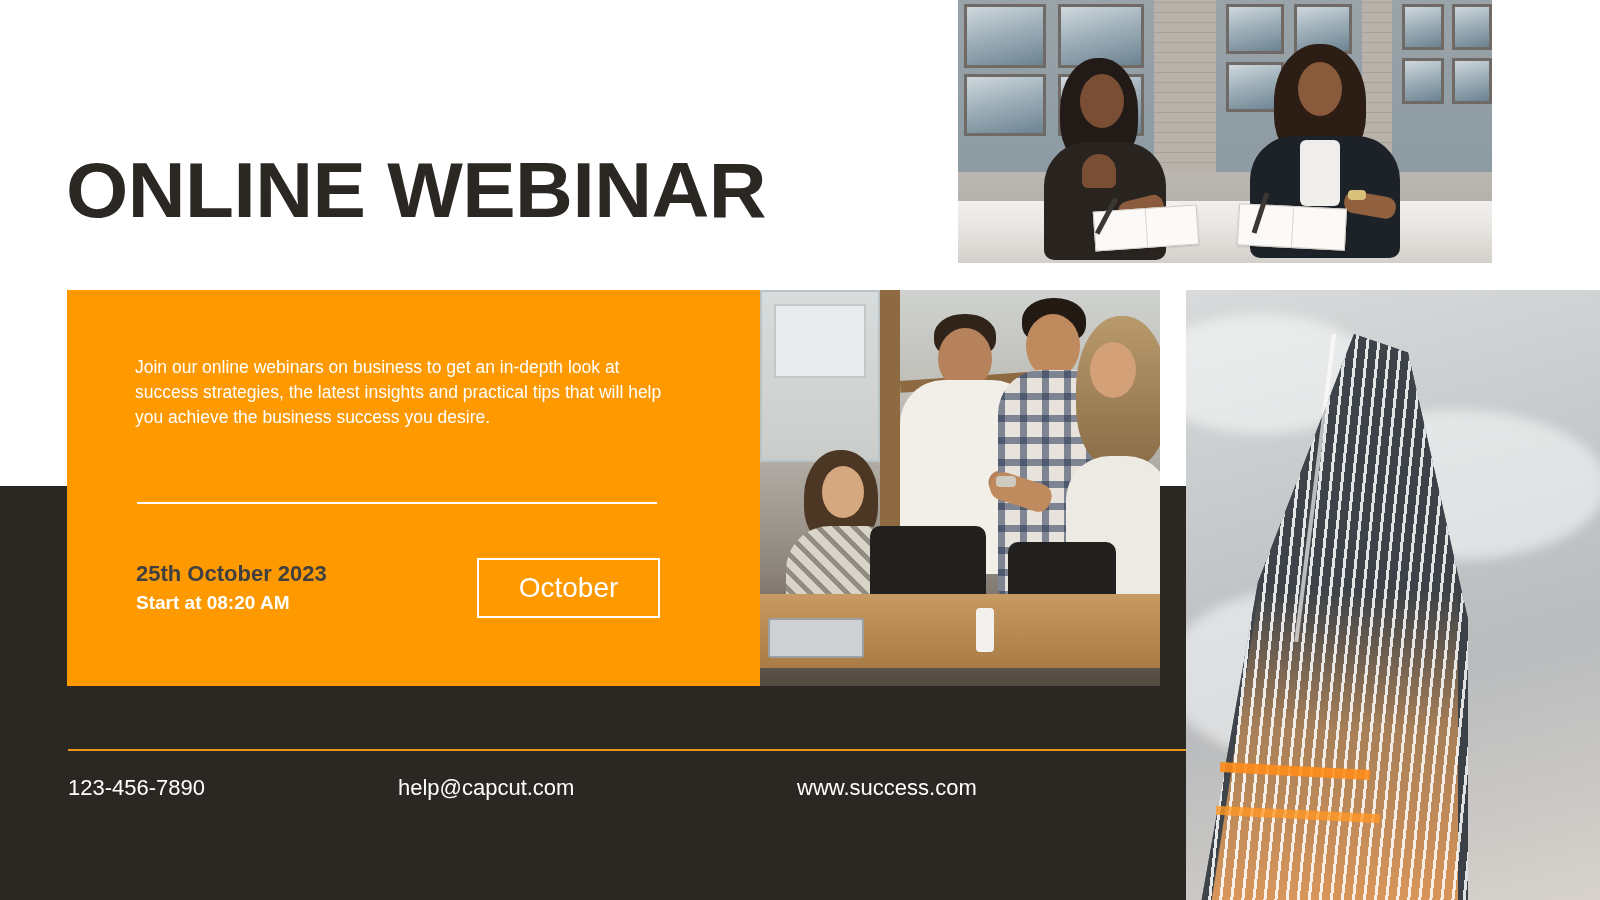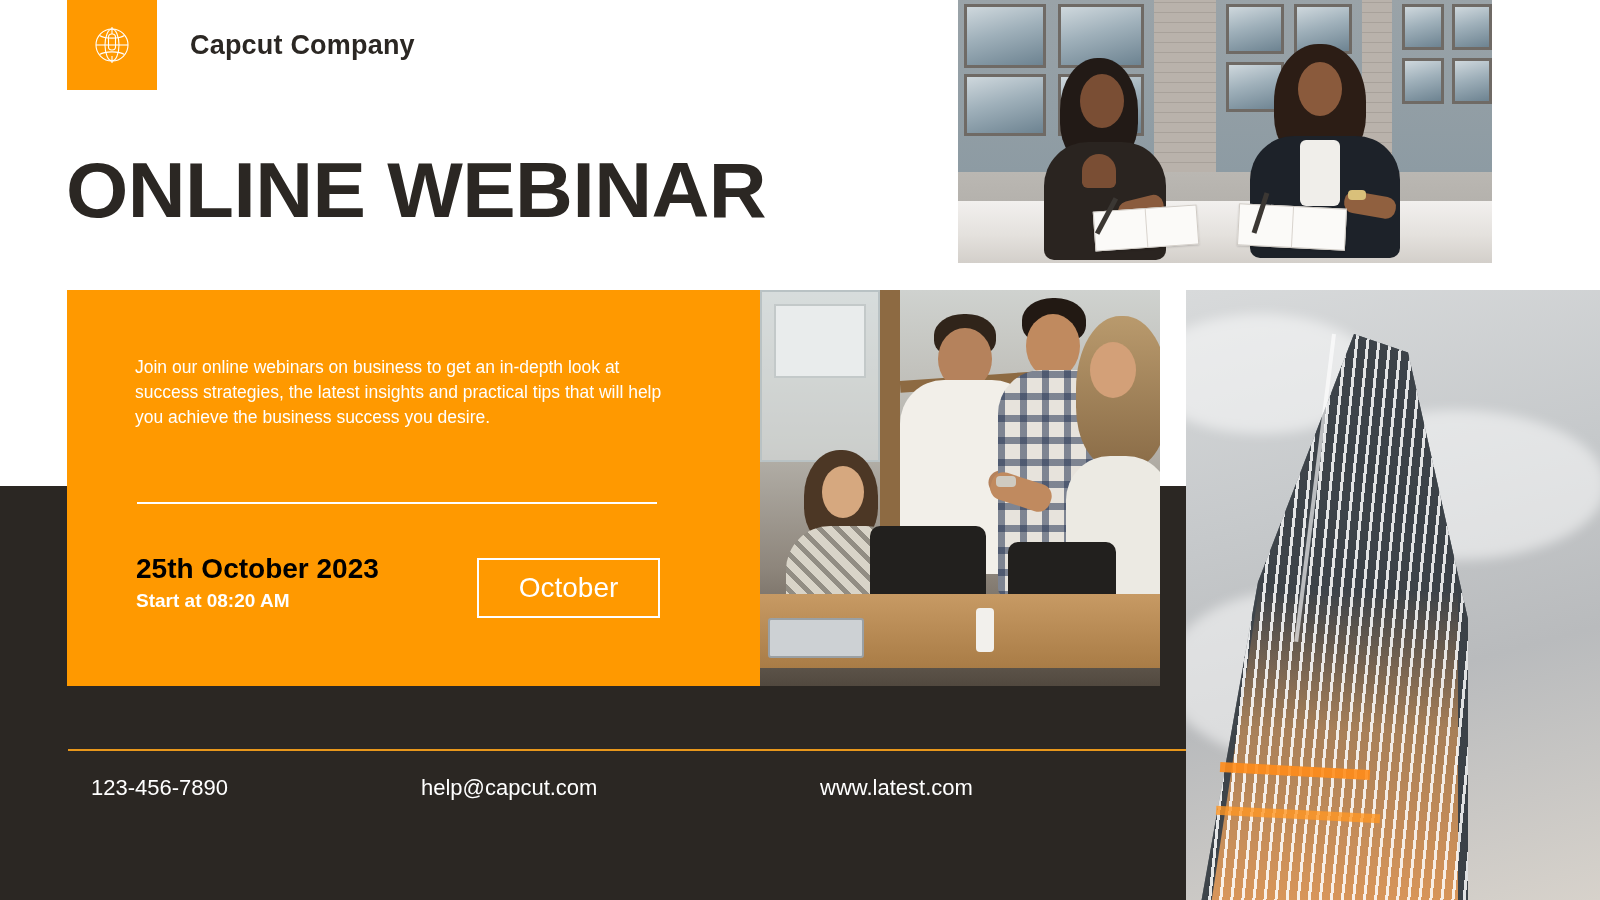--- a/index.html
+++ b/index.html
@@ -49,22 +49,23 @@
     position:absolute; left:68px; top:65px; width:545px;
     font-size:17.5px; color:#ffffff; line-height:25px;
     text-indent:0;
   }
   .divider-white {
     position:absolute; left:70px; top:212px; width:520px; height:2px;
     background:#ffffff;
   }
   .date-block { position:absolute; left:69px; top:262px; }
   .event-date {
-    font-size:28px; font-weight:bold; color:#000000; line-height:1.18;
+    font-size:22px; font-weight:bold; color:#404040; line-height:1.18;
     white-space:nowrap;
+    margin-top:9px;
   }
   .event-time {
     font-size:19px; font-weight:bold; color:#ffffff;
     margin-top:5px; white-space:nowrap;
   }
   .register-btn {
     position:absolute; left:410px; top:268px;
     width:183px; height:60px;
     border:2px solid #ffffff; background:transparent;
     color:#ffffff; font-size:28px; font-weight:normal;
@@ -72,21 +73,21 @@
     display:flex; align-items:center; justify-content:center;
     cursor:pointer;
   }
 
   
   .footer-divider {
     position:absolute; left:68px; top:749px; width:1118px; height:2px;
     background:#e8971b;
   }
   .footer-row {
-    position:absolute; left:68px; top:775px; width:1118px; height:40px;margin-left:23px;
+    position:absolute; left:68px; top:775px; width:1118px; height:40px;
   }
   .footer-item {
     position:absolute; font-size:22px; color:#ffffff; white-space:nowrap;
   }
   .footer-item.phone   { left:0px;   top:0px; }
   .footer-item.email   { left:330px; top:0px; }
   .footer-item.website { left:729px; top:0px; }
 
   
   .photo { position:absolute; overflow:hidden; }
@@ -153,37 +154,20 @@
   }
   .tower-edge { position:absolute; background:rgba(255,255,255,.65); }
 </style>
 </head>
 <body>
 
 <div class="poster">
 
   <div class="dark-band"></div>
 
-  <div class="header">
-    <div class="logo-square">
-      <span>
-        <svg width="46" height="46" viewBox="0 0 46 46" fill="none" stroke="#ffffff" stroke-width="1.1">
-          <circle cx="23" cy="23" r="16"></circle>
-          <ellipse cx="23" cy="23" rx="7" ry="16"></ellipse>
-          <line x1="7" y1="23" x2="39" y2="23"></line>
-          <path d="M10.5 13.5 C16 17, 30 17, 35.5 13.5"></path>
-          <path d="M10.5 32.5 C16 29, 30 29, 35.5 32.5"></path>
-          <rect x="19.5" y="12" width="7" height="16" rx="3.2" fill="none"></rect>
-          <line x1="23" y1="5" x2="23" y2="12"></line>
-          <line x1="23" y1="34" x2="23" y2="41"></line>
-        </svg>
-      </span>
-    </div>
-    <div class="company-name">Capcut Company</div>
-  </div>
 
   <div class="main-title">ONLINE WEBINAR</div>
 
   <div class="orange-panel">
     <div class="panel-paragraph">Join our online webinars on business to get an in-depth  look at success strategies, the latest insights and practical tips that will help you achieve the business success you desire.</div>
 
     <div class="divider-white"></div>
 
     <div class="date-block">
       <div class="event-date">25th October 2023</div>
@@ -306,16 +290,16 @@
                 clip-path:polygon(24% 0%, 100% 0%, 100% 100%, 6% 100%);"></div>
 
     <div style="position:absolute;left:34px;top:476px;width:150px;height:10px;background:rgba(255,140,25,.9);transform:rotate(3deg);"></div>
     <div style="position:absolute;left:30px;top:520px;width:164px;height:9px;background:rgba(255,150,35,.8);transform:rotate(3deg);"></div>
   </div>
 
   <div class="footer-divider"></div>
   <div class="footer-row">
     <div class="footer-item phone">123-456-7890</div>
     <div class="footer-item email">help@capcut.com</div>
-    <div class="footer-item website">www.latest.com</div>
+    <div class="footer-item website">www.success.com</div>
   </div>
 
 </div>
 
 </body></html>

